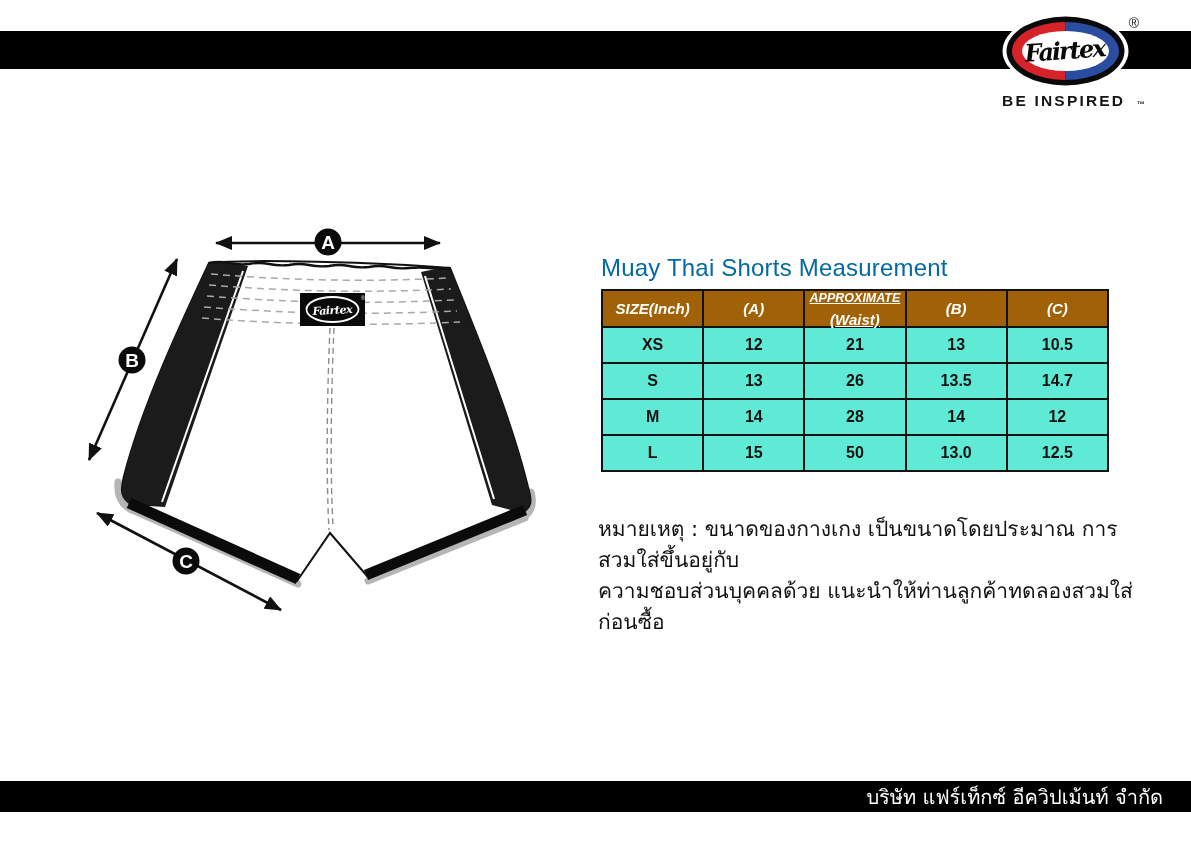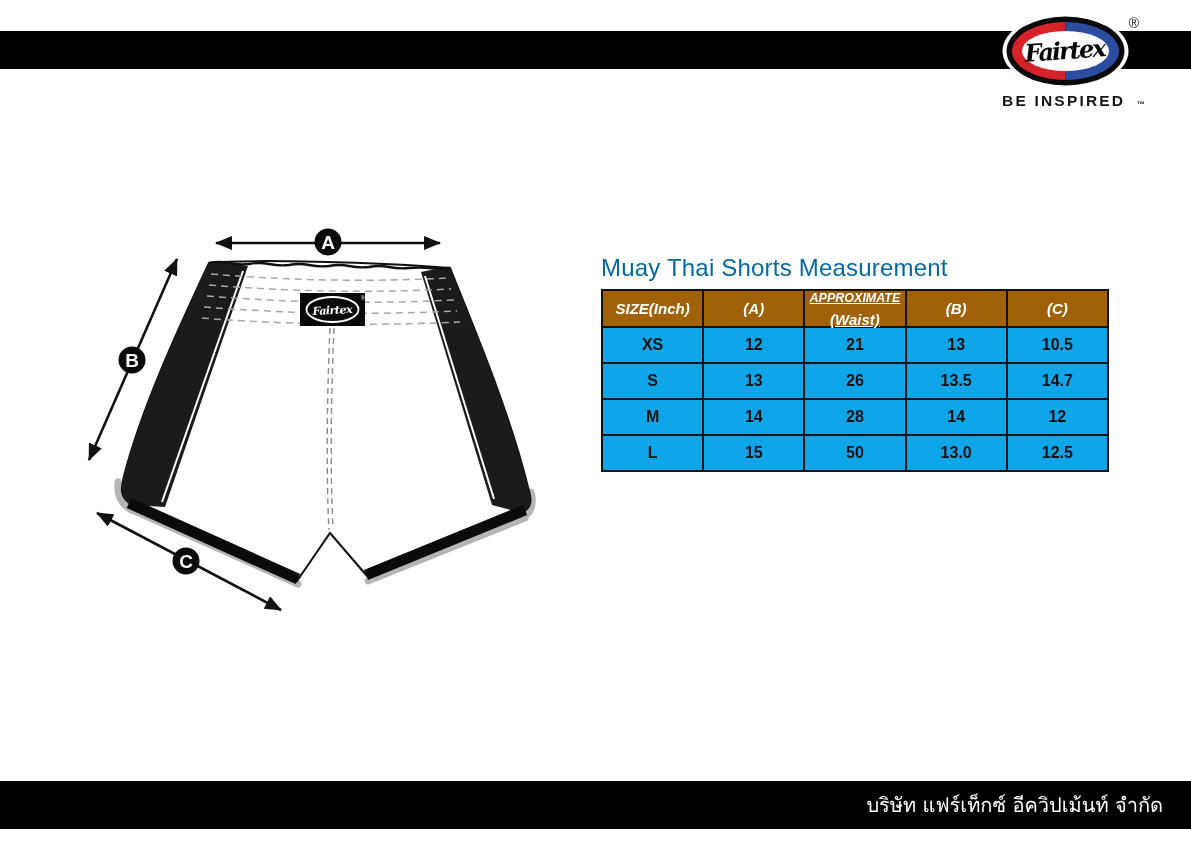--- a/index.html
+++ b/index.html
@@ -17,28 +17,28 @@
   
   .title { position:absolute; left:601px; top:254px; width:520px;
            font-size:24px; font-weight:normal; color:#0369a1; letter-spacing:0.2px; }
   .size-table { position:absolute; left:601px; top:289px; width:508px;
                 border-collapse:collapse; table-layout:fixed; }
   .size-table th, .size-table td { border:2px solid #111; text-align:center; vertical-align:middle; }
   .size-table th { background:#a16207; color:#ffffff; font-style:italic; font-weight:bold;
                    font-size:15px; height:37px; }
   .size-table th .sub { display:block; font-size:15px; margin-top:8px; }
   .size-table th.waist-col { font-size:12.5px; line-height:13px;text-decoration:underline; }
-  .size-table td { background:#0ea5e9; color:#111; font-weight:bold; font-size:16px; height:36px; }
+  .size-table td { background:#5eead4; color:#111; font-weight:bold; font-size:16px; height:36px; }
 
   .note { position:absolute; left:598px; top:514px; width:535px;
           font-family:"DejaVu Sans","Liberation Sans",sans-serif;
           font-size:21px; line-height:31px; color:#111; }
 
   
-  .footer-bar { position:absolute; left:0; top:781px; width:1191px; height:48px; background:#000000;
+  .footer-bar { position:absolute; left:0; top:781px; width:1191px; height:31px; background:#000000;
                 display:flex; align-items:center; justify-content:flex-end; padding-right:28px; }
   .footer-bar span { color:#ffffff; font-family:"DejaVu Sans","Liberation Sans",sans-serif;
                      font-size:20px; }
 </style>
 </head>
 <body>
 
 <div id="page">
 
   <div class="top-bar"></div>
@@ -178,18 +178,22 @@
       <tr>
         <td>L</td>
         <td>15</td>
         <td>50</td>
         <td>13.0</td>
         <td>12.5</td>
       </tr>
     </tbody>
   </table>
 
+  <div class="note">
+    <div>หมายเหตุ : ขนาดของกางเกง เป็นขนาดโดยประมาณ การสวมใส่ขึ้นอยู่กับ</div>
+    <div>ความชอบส่วนบุคคลด้วย  แนะนำให้ท่านลูกค้าทดลองสวมใส่ก่อนซื้อ</div>
+  </div>
 
   <div class="footer-bar">
     <span>บริษัท แฟร์เท็กซ์ อีควิปเม้นท์ จำกัด</span>
   </div>
 
 </div>
 
 </body></html>

